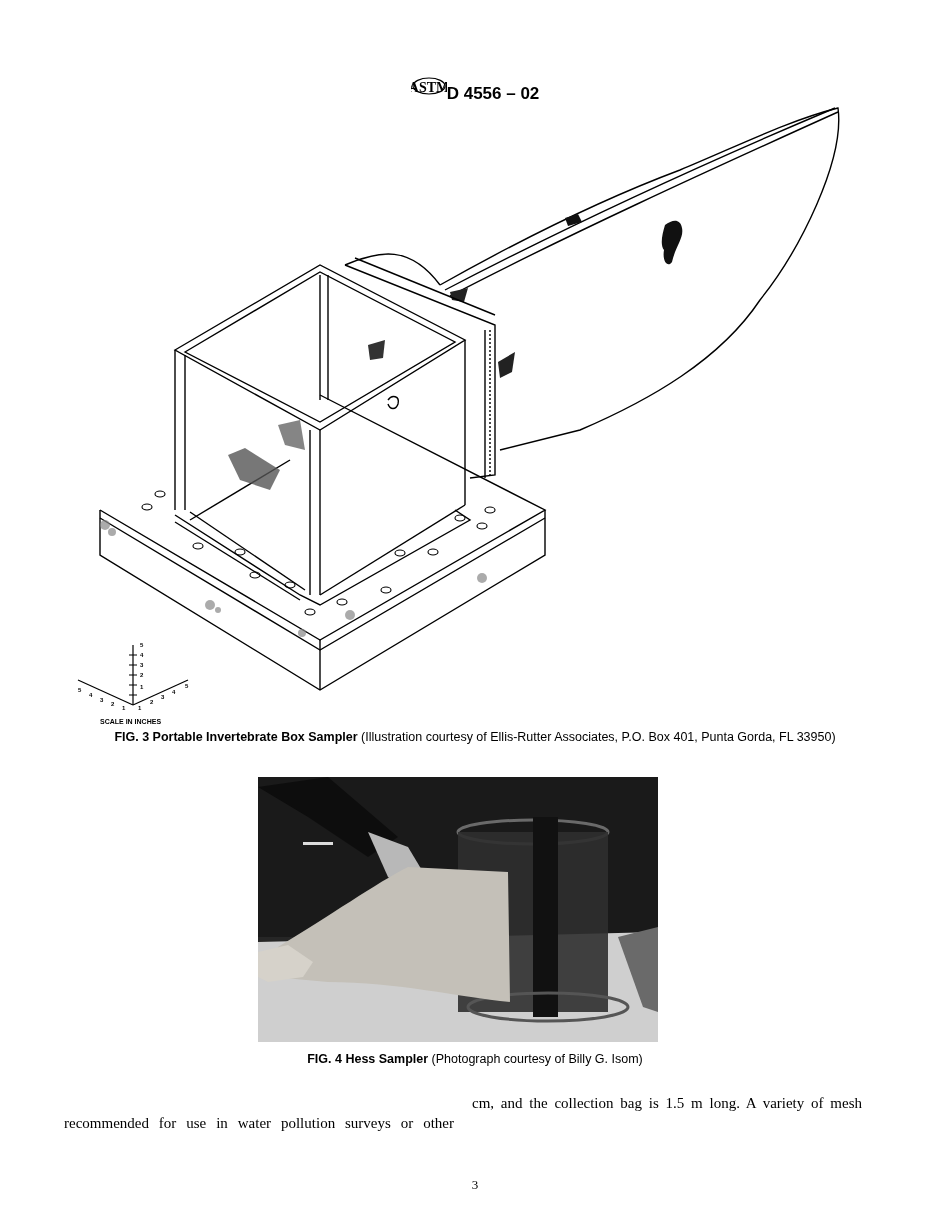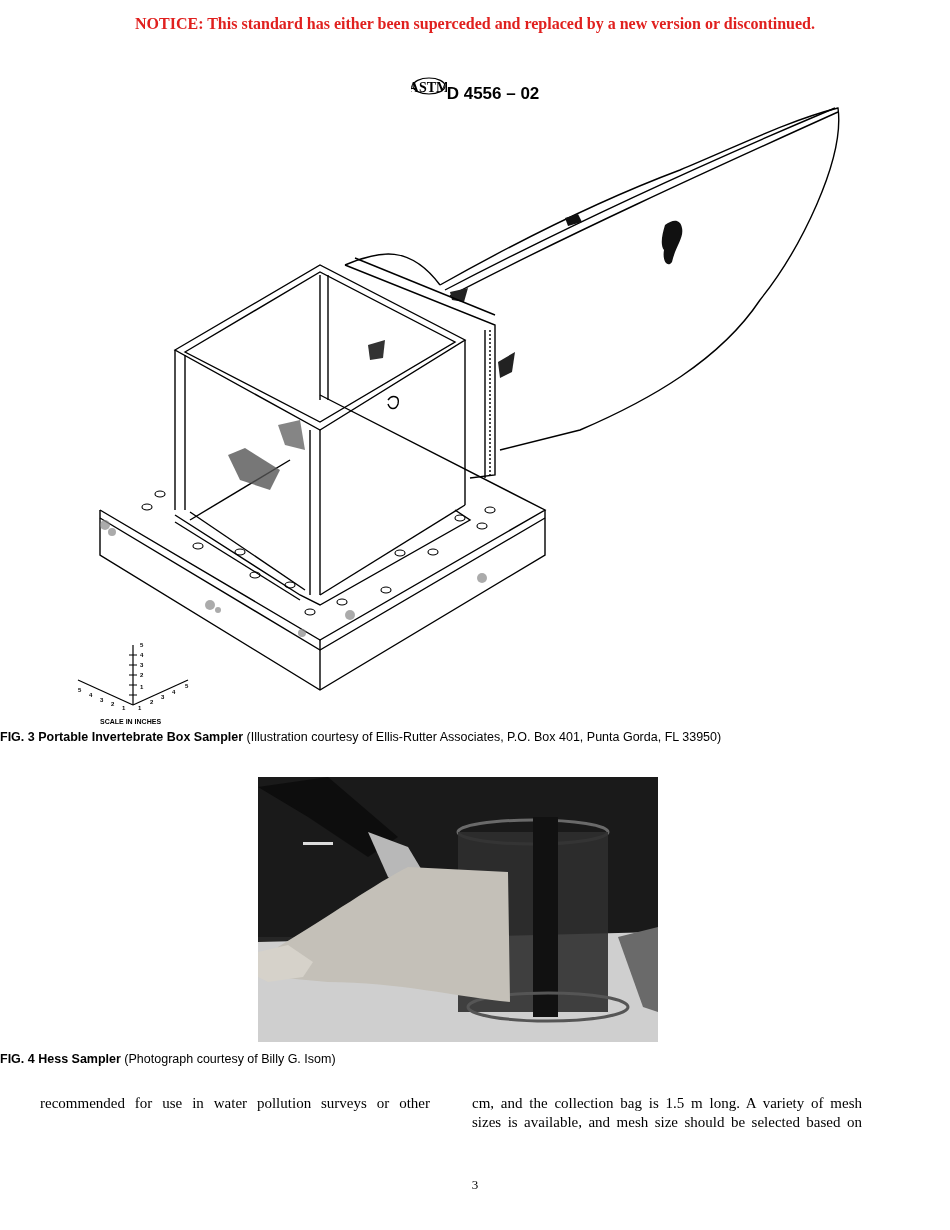--- a/index.html
+++ b/index.html
@@ -2,35 +2,34 @@
 <html><head>
 <meta charset="utf-8">
 <style>
   html, body { margin: 0; padding: 0; background: #ffffff; }
   body { width: 950px; height: 1230px; position: relative; overflow: hidden; font-family: "Liberation Serif", serif; color: #000; }
   .notice { position: absolute; left: 0; width: 950px; top: 14px; text-align: center; color: #e0201e; font-family: "Liberation Serif", serif; font-weight: bold; font-size: 16px; line-height: 20px; }
   .std-header { position: absolute; top: 68px; left: 0; width: 950px; display: flex; justify-content: center; align-items: center; gap: 0; }
   .std-logo { width: 36px; height: 30px; }
   .std-code { font-family: "Liberation Sans", sans-serif; font-weight: bold; font-size: 17px; margin-top: 16px; }
   .fig3 { position: absolute; left: 70px; top: 100px; width: 780px; height: 630px; }
-  .fig-caption { position: absolute; left: 0; width: 950px; font-family: "Liberation Sans", sans-serif; font-size: 12.5px; }
+  .fig-caption { position: absolute; left: 0; width: 950px; text-align: center; font-family: "Liberation Sans", sans-serif; font-size: 12.5px; }
   .fig-caption b { font-weight: bold; }
   .cap3 { top: 730px; }
   .photo { position: absolute; left: 258px; top: 777px; width: 400px; height: 265px; background: #1c1c1c; overflow: hidden; }
   .cap4 { top: 1052px; }
   .col { position: absolute; top: 1094px; width: 390px; font-size: 15px; line-height: 19px; text-align: justify; text-align-last: justify; }
-  .col-left { left: 40px; }
+  .col-left { left: 64px; margin-top: 20px; }
   .col-right { left: 472px; }
   .page-num { position: absolute; top: 1177px; left: 0; width: 950px; text-align: center; font-size: 13px; }
 </style>
 </head>
 <body>
 
 <div class="notice">
-  <div>NOTICE: This standard has either been superceded and replaced by a new version or discontinued.</div>
 </div>
 
 <div class="std-header">
   <svg class="std-logo" viewBox="0 0 36 30">
     <ellipse cx="18" cy="15" rx="16" ry="8" fill="none" stroke="#000" stroke-width="1.2"></ellipse>
     <text x="18" y="21" text-anchor="middle" font-family="Liberation Serif, serif" font-weight="bold" font-size="14" fill="#000">ASTM</text>
   </svg>
   <span class="std-code">D 4556 – 02</span>
 </div>
 
@@ -156,16 +155,15 @@
 
 <div class="fig-caption cap4">
   <b>FIG. 4 Hess Sampler</b><span> (Photograph courtesy of Billy G. Isom)</span>
 </div>
 
 <div class="col col-left">
   <div>recommended for use in water pollution surveys or other</div>
 </div>
 <div class="col col-right">
   <div>cm, and the collection bag is 1.5 m long. A variety of mesh</div>
-  <div>sizes is available, and mesh size should be selected based on</div>
 </div>
 
 <div class="page-num">3</div>
 
 </body></html>

